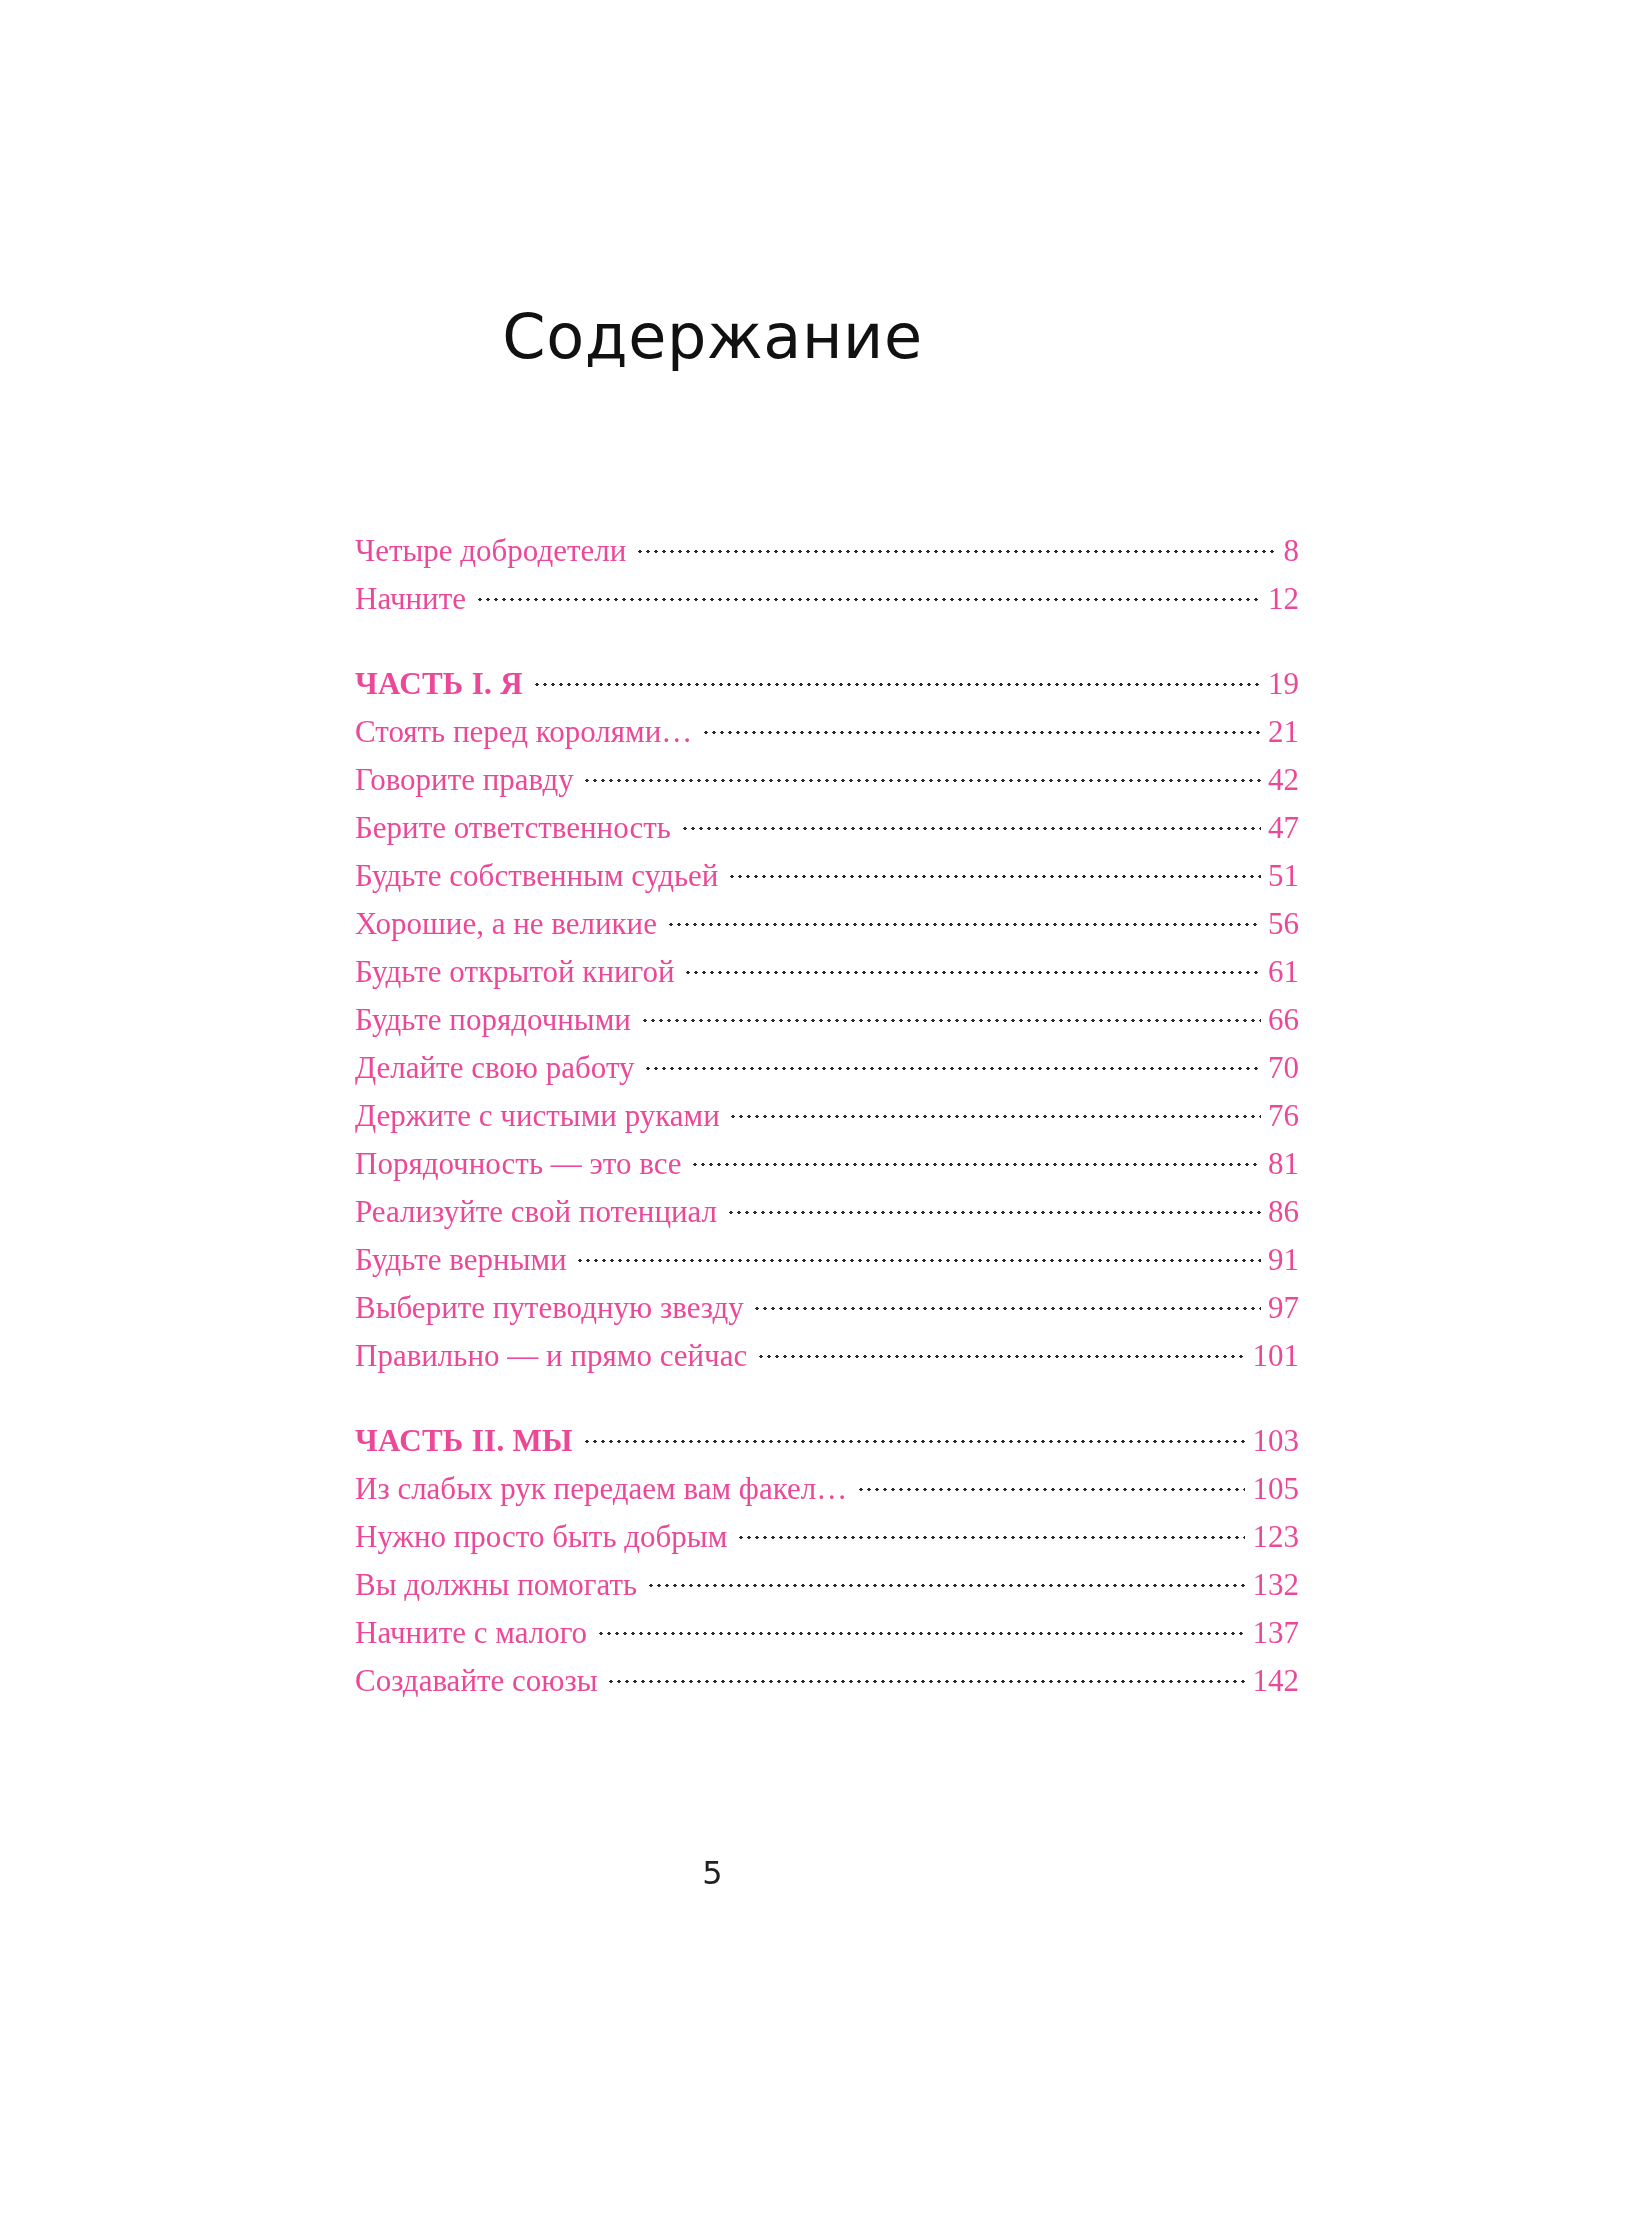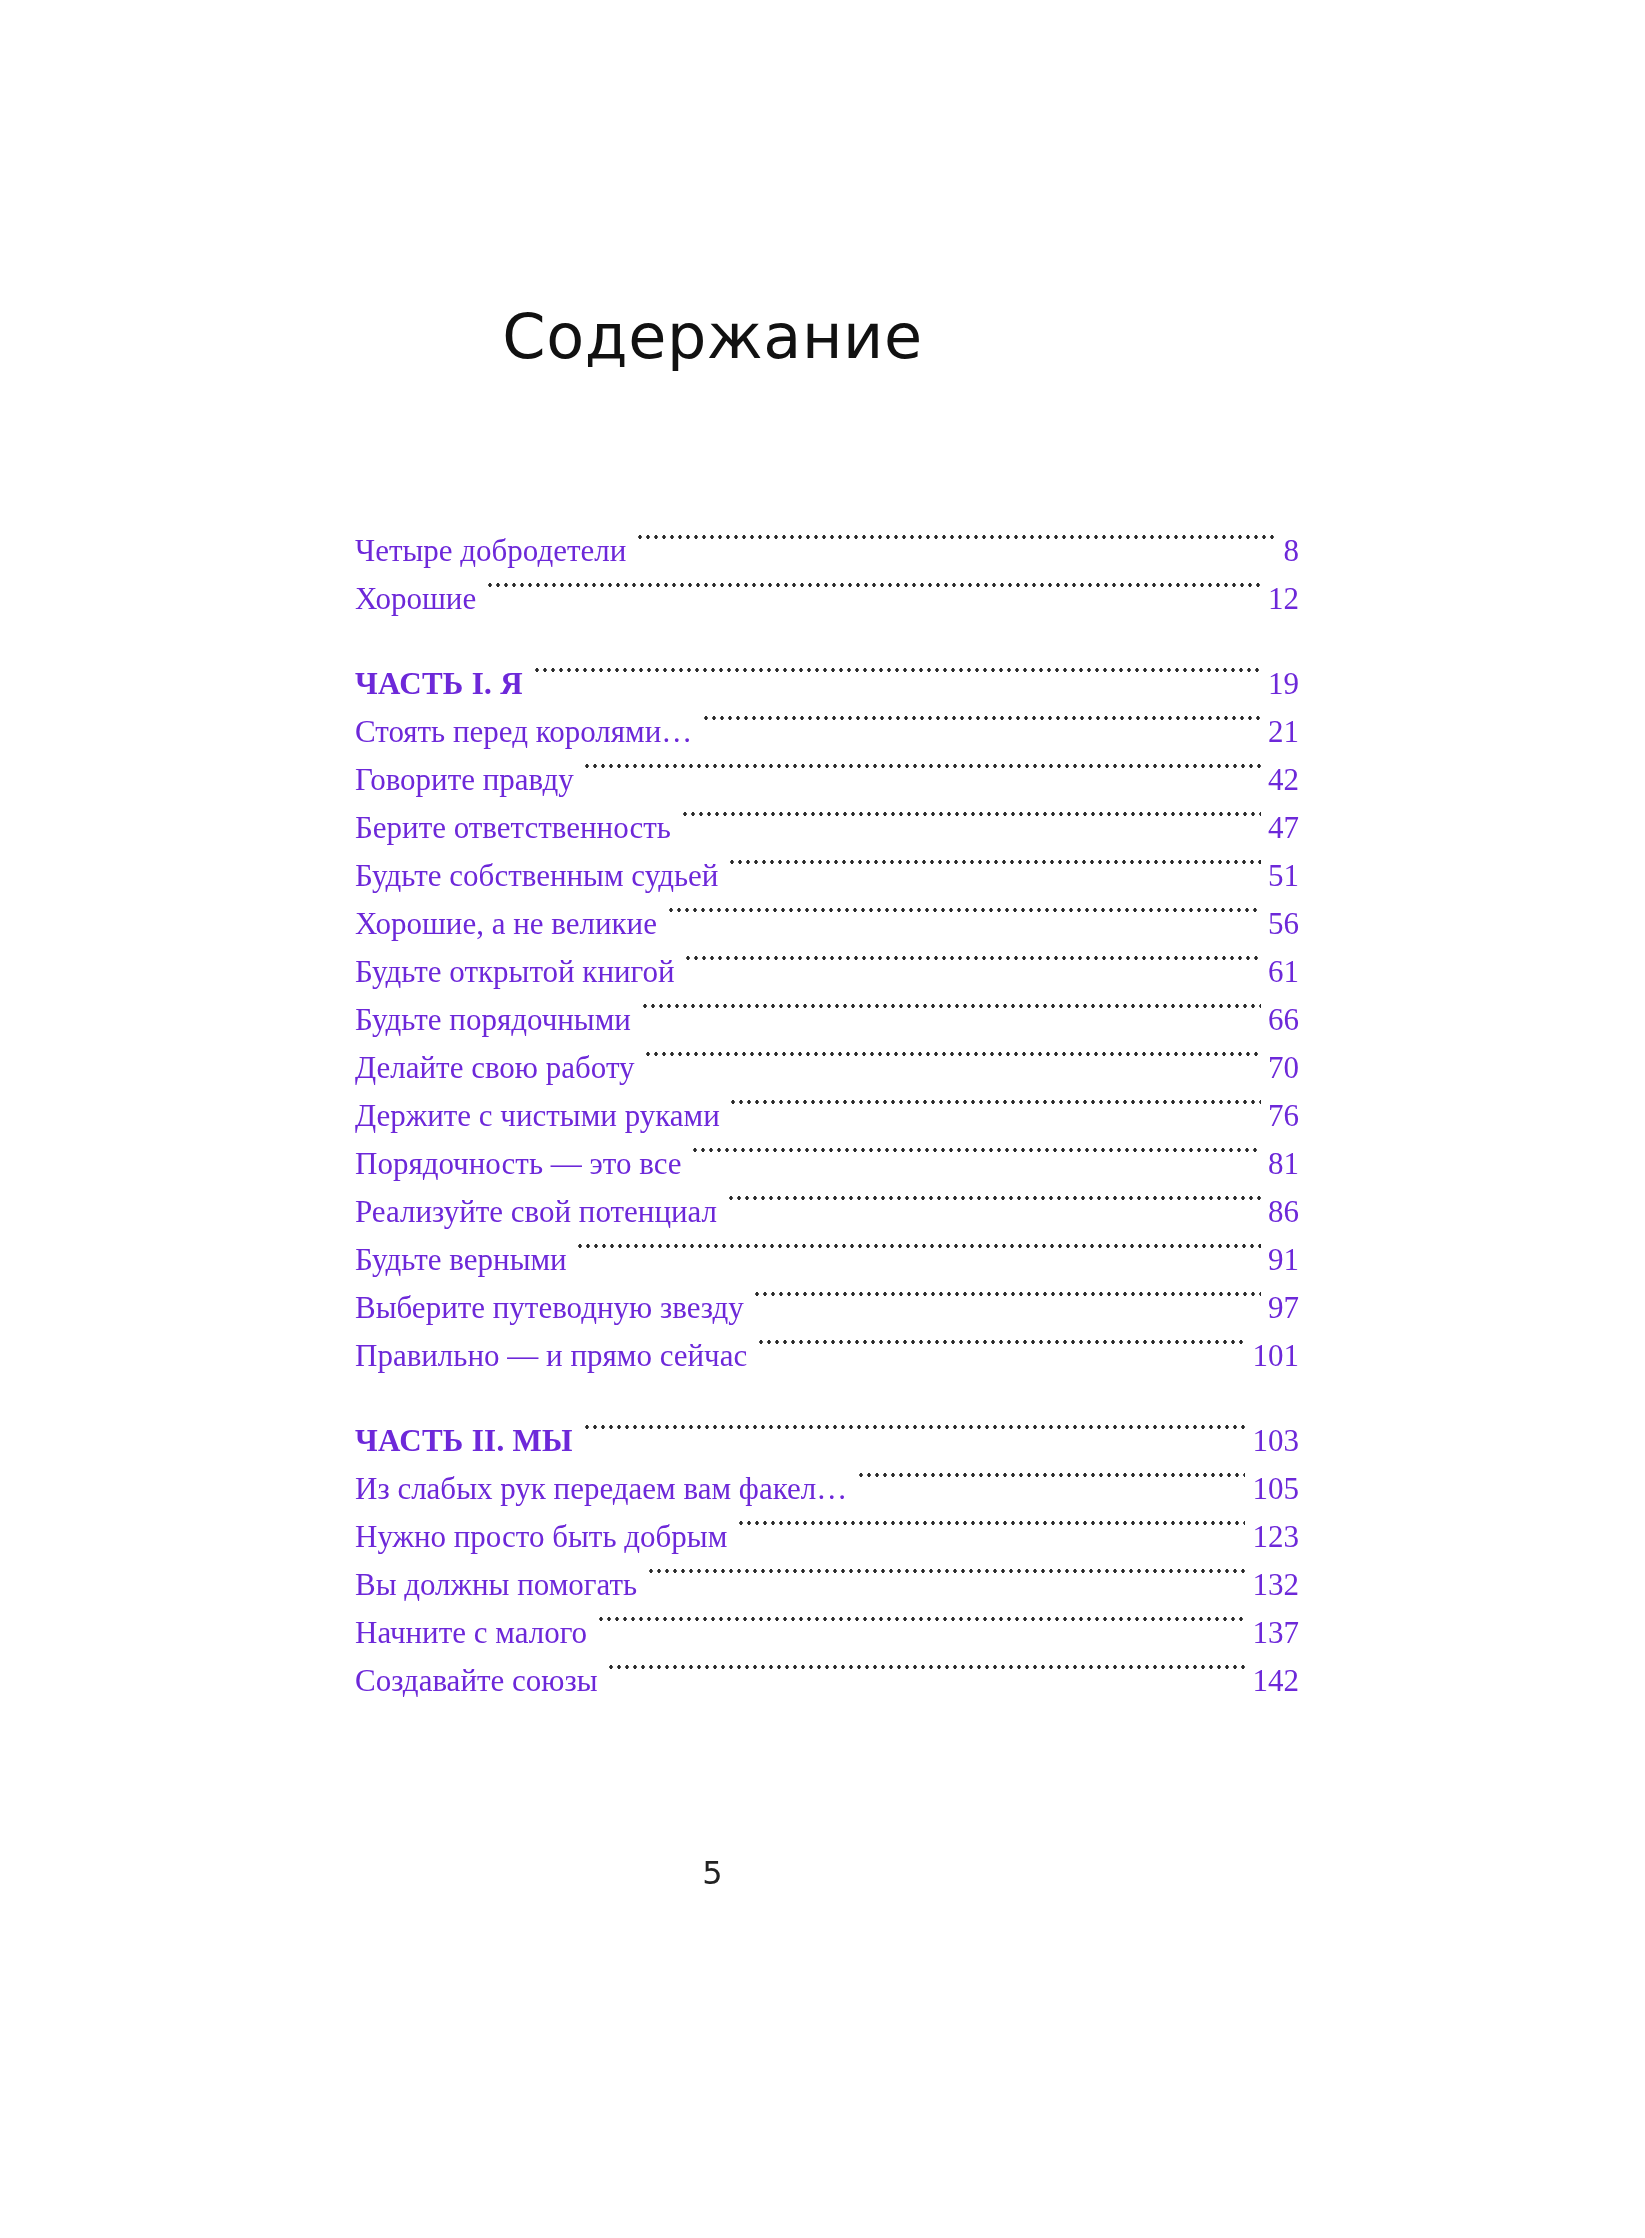--- a/index.html
+++ b/index.html
@@ -27,26 +27,26 @@
     letter-spacing: 0.6px;
   }
   .toc {
     position: absolute;
     left: 355px;
     top: 534px;
     width: 944px;
   }
   .toc-row {
     display: flex;
-    align-items: flex-start;
+    align-items: center;
     font-family: "Liberation Serif", "DejaVu Serif", serif;
     font-size: 31px;
     line-height: 33px;
     margin-bottom: 15px;
-    color: #6d28d9;
+    color: #ec4899;
   }
   .toc-row.bold .toc-label {
     font-weight: 700;
     letter-spacing: 0.3px;
   }
   .toc-row.section-gap {
     margin-top: 52px;
   }
   .toc-label {
     white-space: nowrap;
@@ -84,21 +84,21 @@
 
   <h1 class="page-title">Содержание</h1>
 
   <div class="toc" id="toc-list">
       <div class="toc-row">
     <span class="toc-label">Четыре добродетели</span>
     <span class="leader"></span>
     <span class="toc-page-num">8</span>
   </div>
       <div class="toc-row">
-    <span class="toc-label">Хорошие</span>
+    <span class="toc-label">Начните</span>
     <span class="leader"></span>
     <span class="toc-page-num">12</span>
   </div>
       <div class="toc-row bold section-gap">
     <span class="toc-label">ЧАСТЬ I. Я</span>
     <span class="leader"></span>
     <span class="toc-page-num">19</span>
   </div>
       <div class="toc-row">
     <span class="toc-label">Стоять перед королями…</span>

